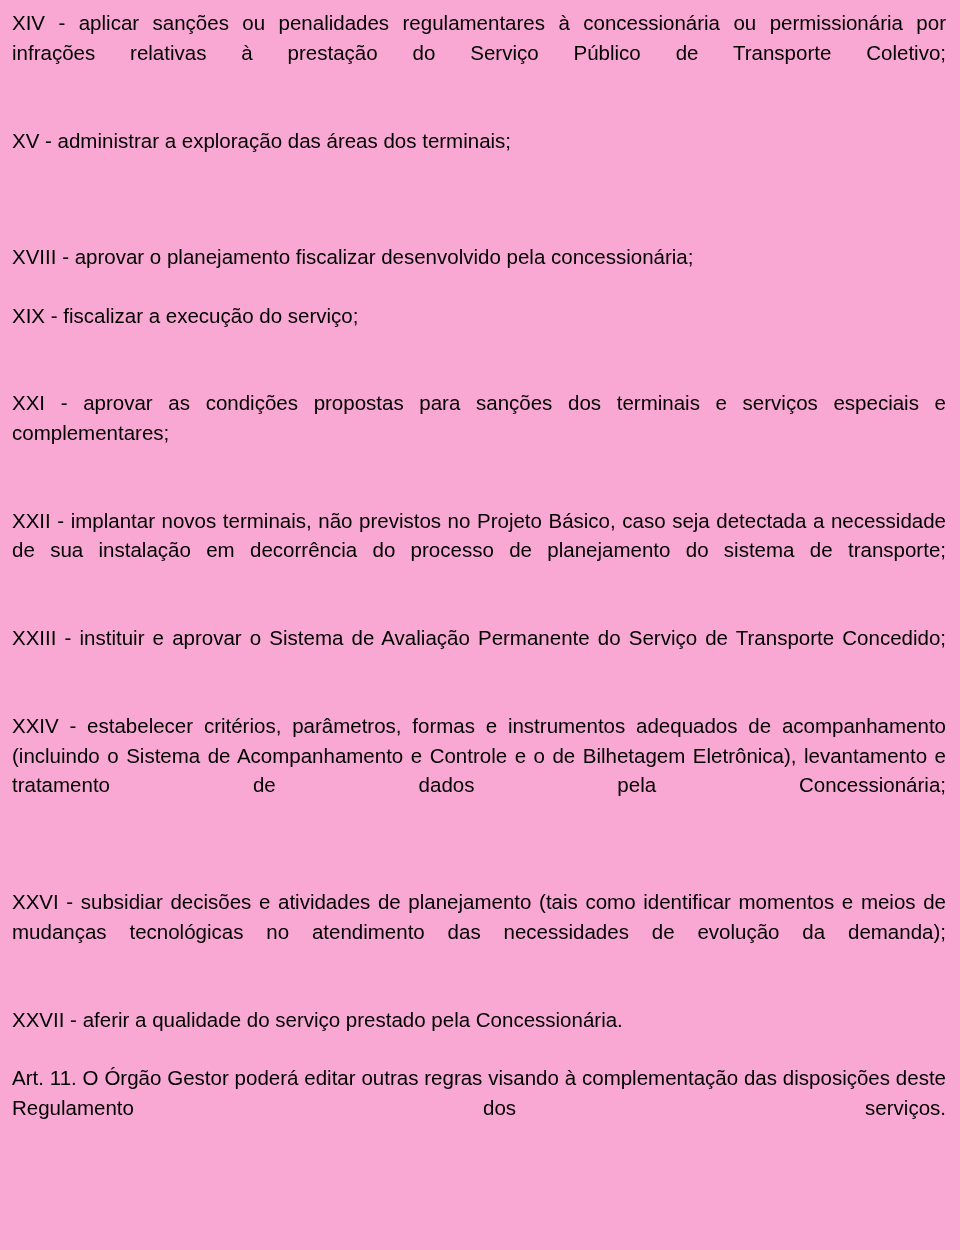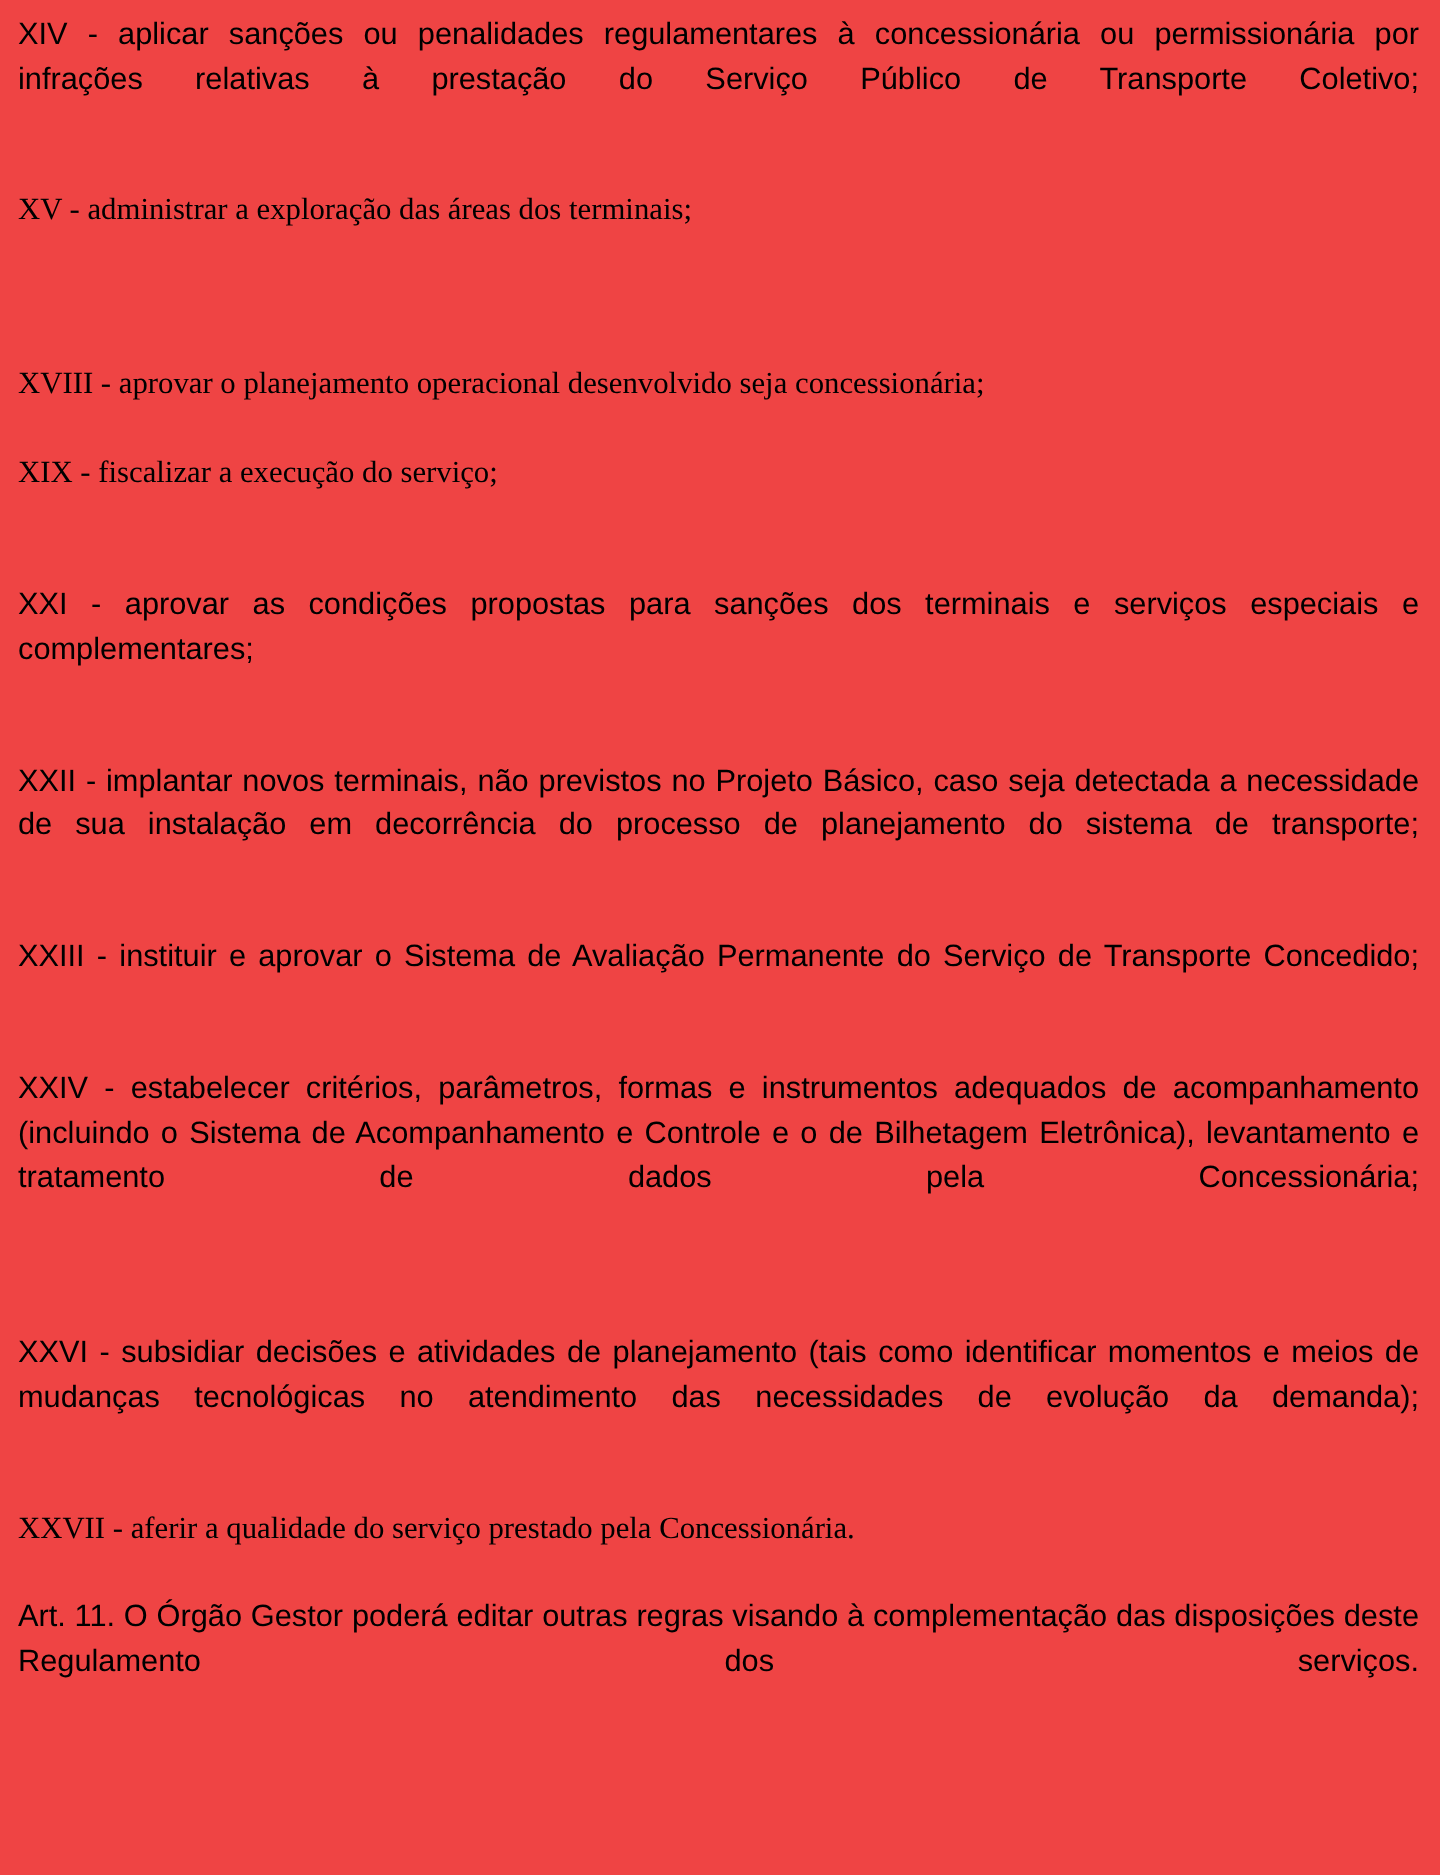--- a/index.html
+++ b/index.html
@@ -13,21 +13,21 @@
     font-family: "Liberation Sans", sans-serif;
     color: #000000;
     -webkit-font-smoothing: antialiased;
   }
   .page {
     position: relative;
     width: 960px;
     height: 1250px;
     box-sizing: border-box;
     padding: 8px 14px 0 12px;
-    background: #ef4444;
+    background: #f9a8d4;
     overflow: hidden;
   }
   .doc-body {
     width: 934px;
   }
   
   .para {
     font-size: 20.5px;
     line-height: 29.5px;
     color: #000;
@@ -35,21 +35,20 @@
     padding: 0;
     text-align: justify;
     text-justify: inter-word;
     word-spacing: 0px;
   }
   .para.justify {
     text-align: justify;
   }
   .para.left {
     text-align: left;
-    font-family: Liberation Serif, serif;
   }
   
   .gap-lg { height: 29px; }
 
   
   .para::after {
     content: "";
     display: inline-block;
     width: 100%;
   }
@@ -64,21 +63,21 @@
     <p class="para justify">XIV - aplicar sanções ou penalidades regulamentares à concessionária ou permissionária por infrações relativas à prestação do Serviço Público de Transporte Coletivo;</p>
     <div class="gap-lg"></div>
 
     <p class="para left">XV - administrar a exploração das áreas dos terminais;</p>
     <div class="gap-lg"></div>
 
     <div class="gap-lg"></div>
 
     <div class="gap-lg"></div>
 
-    <p class="para left">XVIII - aprovar o planejamento operacional desenvolvido seja concessionária;</p>
+    <p class="para left">XVIII - aprovar o planejamento fiscalizar desenvolvido pela concessionária;</p>
     <div class="gap-lg"></div>
 
     <p class="para left">XIX - fiscalizar a execução do serviço;</p>
     <div class="gap-lg"></div>
 
     <div class="gap-lg"></div>
 
     <p class="para justify">XXI - aprovar as condições propostas para sanções dos terminais e serviços especiais e complementares;</p>
     <div class="gap-lg"></div>
 

